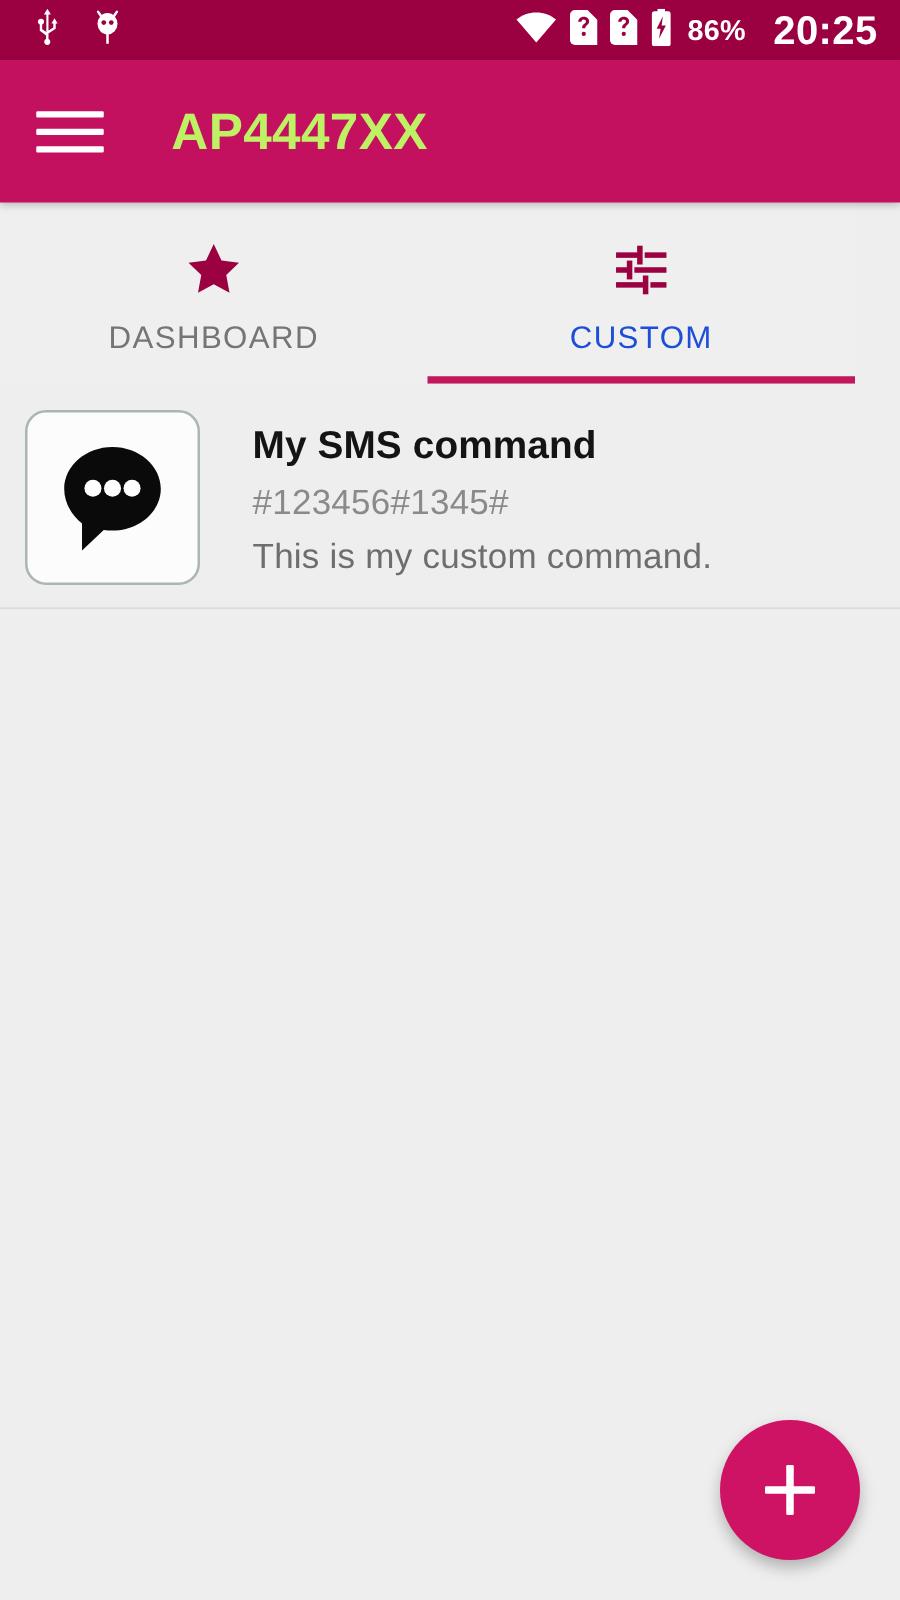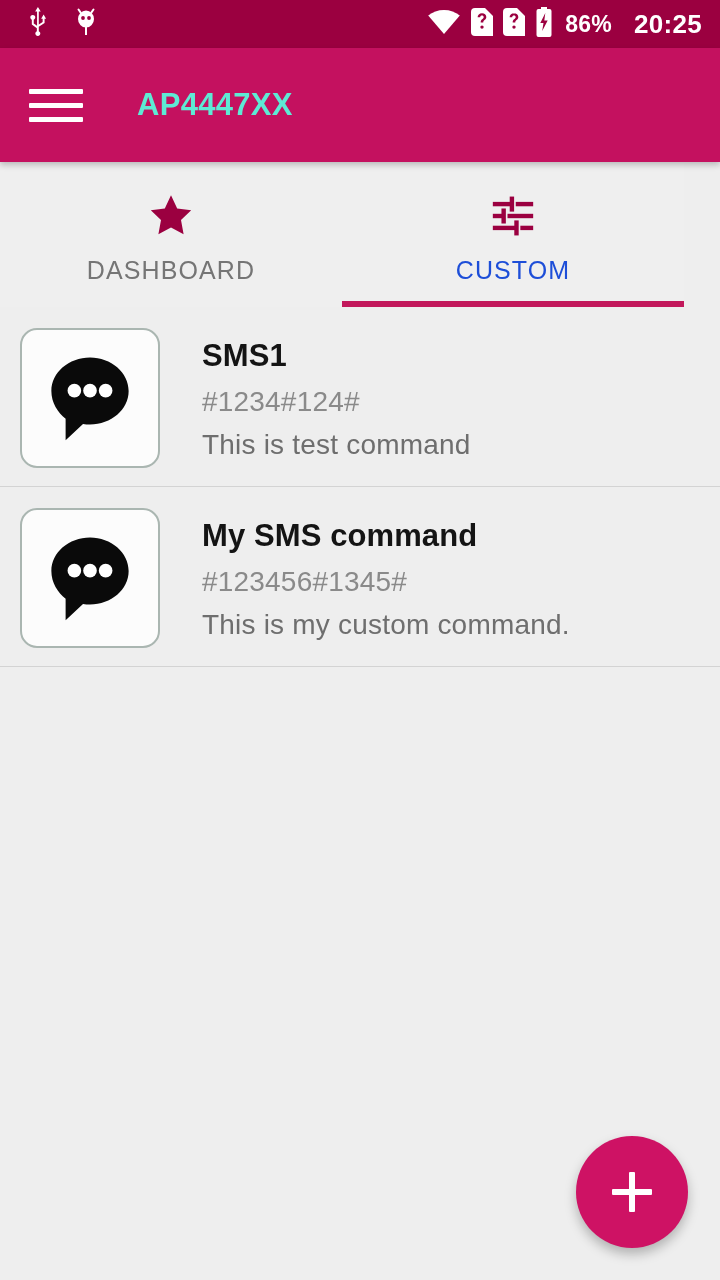--- a/index.html
+++ b/index.html
@@ -21,41 +21,41 @@
   .status-right {
     margin-left:auto; display:flex; align-items:center; gap:10px;
     padding-right:18px;
   }
   .sb-icon { display:block; }
   .battery-pct {
     font-size:23px; font-weight:700; letter-spacing:0.2px; color:#fff;
     margin-left:2px;
   }
   .clock {
-    font-size:26px; font-weight:700; letter-spacing:0.3px; color:#fff;
+    font-size:32px; font-weight:700; letter-spacing:0.3px; color:#fff;
     margin-left:12px;
   }
 
   
   .app-bar {
     position:absolute; top:48px; left:0; width:720px; height:114px;
     background:#C4115F;
     display:flex; align-items:center;
     box-shadow:0 3px 6px rgba(0,0,0,0.22);
     z-index:5;
   }
   .menu-btn {
     width:54px; height:42px; margin-left:29px;
     display:flex; flex-direction:column; justify-content:center; gap:9px;
     cursor:pointer;
   }
   .menu-btn span { display:block; height:5px; background:#ffffff; border-radius:1px; }
   .app-title {
-    margin-left:54px; color:#5eead4;
-    font-size:31px; font-weight:700; letter-spacing:0.3px;
+    margin-left:54px; color:#bef264;
+    font-size:41px; font-weight:700; letter-spacing:0.3px;
   }
 
   
   .tab-bar {
     position:absolute; top:162px; left:0; width:684px; height:145px;
     background:#EFEFEF;
     display:flex;
   }
   .tab {
     flex:1 1 0; position:relative;
@@ -208,46 +208,31 @@
         </svg>
       </div>
       <div class="tab-label">CUSTOM</div>
       <div class="tab-indicator"></div>
     </div>
 
   </div>
 
   <div class="list">
 
+
     <div class="list-item">
       <div class="item-thumb">
         <svg width="92" height="92" viewBox="0 0 100 100">
           <path fill="#0A0A0A" d="M50 6c23 0 42 16.3 42 36.4 0 20.1-19 36.4-42 36.4-2.6 0-5.1-.2-7.6-.6L23.5 96V72.6C15 65.8 8 55.1 8 42.4 8 22.3 27 6 50 6z"></path>
           <circle cx="33" cy="42" r="7.4" fill="#fff"></circle>
           <circle cx="50" cy="42" r="7.4" fill="#fff"></circle>
           <circle cx="67" cy="42" r="7.4" fill="#fff"></circle>
         </svg>
       </div>
       <div class="item-text">
-        <div class="item-title">SMS1</div>
-        <div class="item-code">#1234#124#</div>
-        <div class="item-desc">This is test command</div>
-      </div>
-    </div>
-
-    <div class="list-item">
-      <div class="item-thumb">
-        <svg width="92" height="92" viewBox="0 0 100 100">
-          <path fill="#0A0A0A" d="M50 6c23 0 42 16.3 42 36.4 0 20.1-19 36.4-42 36.4-2.6 0-5.1-.2-7.6-.6L23.5 96V72.6C15 65.8 8 55.1 8 42.4 8 22.3 27 6 50 6z"></path>
-          <circle cx="33" cy="42" r="7.4" fill="#fff"></circle>
-          <circle cx="50" cy="42" r="7.4" fill="#fff"></circle>
-          <circle cx="67" cy="42" r="7.4" fill="#fff"></circle>
-        </svg>
-      </div>
-      <div class="item-text">
         <div class="item-title">My SMS command</div>
         <div class="item-code">#123456#1345#</div>
         <div class="item-desc">This is my custom command.</div>
       </div>
     </div>
 
   </div>
 
   <button class="fab" aria-label="Add command">
     <span class="plus-h"></span>

